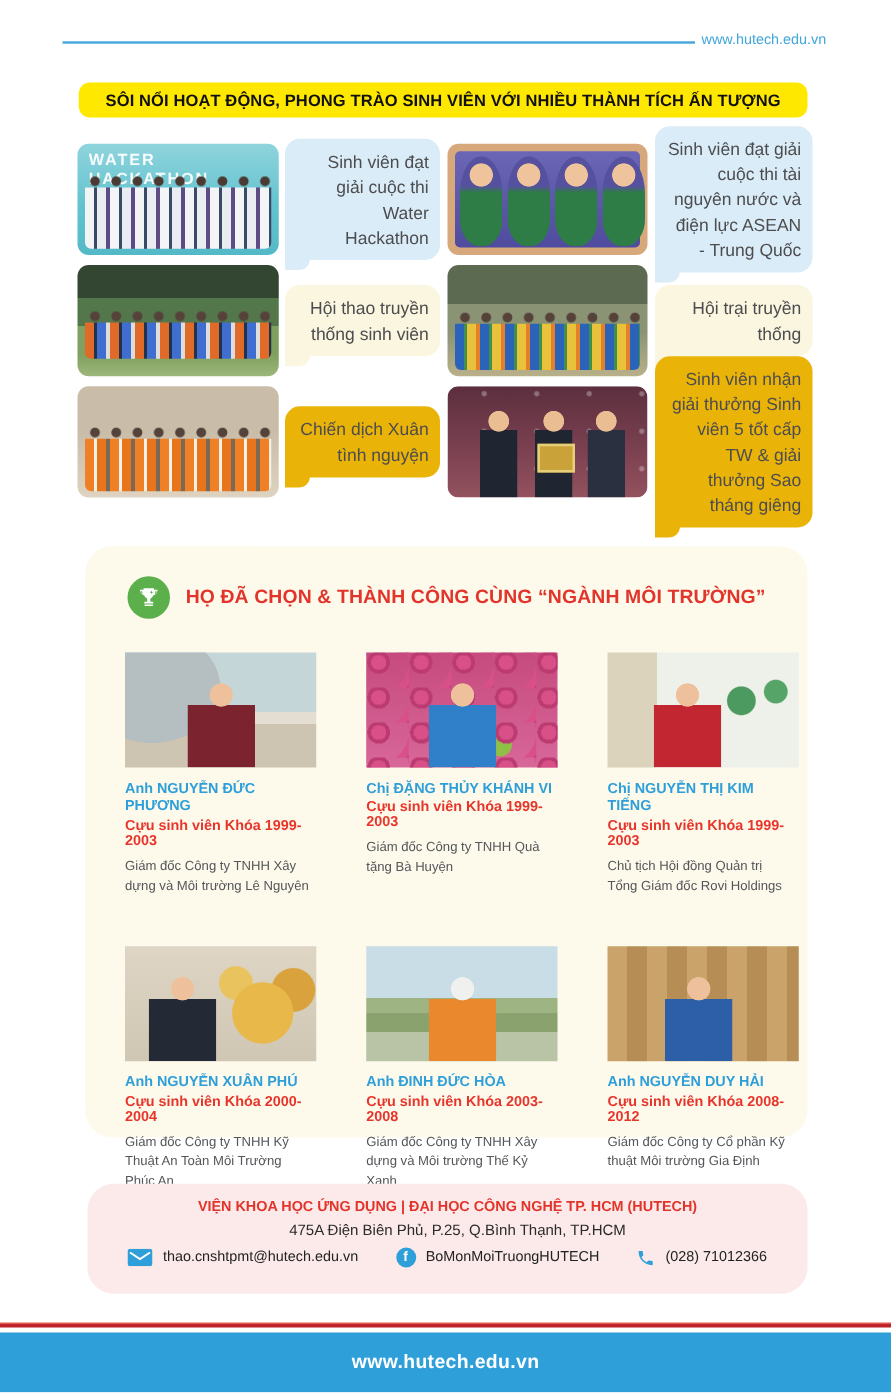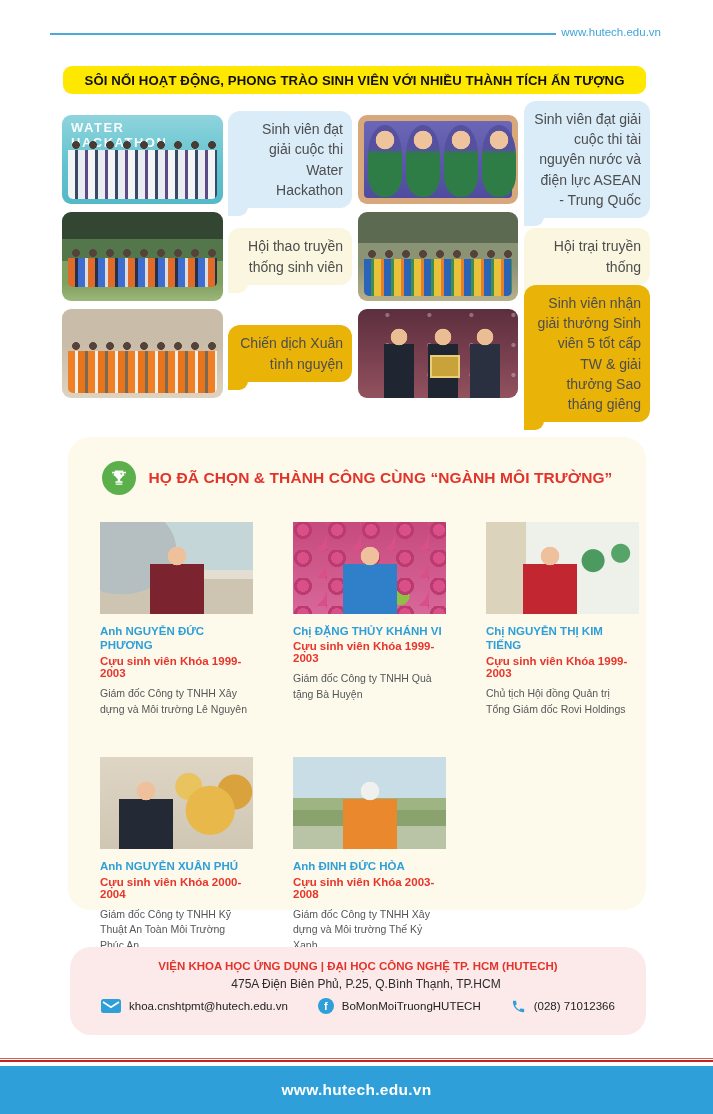--- a/index.html
+++ b/index.html
@@ -232,34 +232,40 @@
         <div class="prole">Giám đốc Công ty TNHH Kỹ Thuật An Toàn Môi Trường Phúc An</div>
       </div>
 
       <div class="profile">
         <div class="pphoto ap5"></div>
         <div class="pname">Anh ĐINH ĐỨC HÒA</div>
         <div class="pcohort">Cựu sinh viên Khóa 2003-2008</div>
         <div class="prole">Giám đốc Công ty TNHH Xây dựng và Môi trường Thế Kỷ Xanh</div>
       </div>
 
+      <div class="profile">
+        <div class="pphoto ap6"></div>
+        <div class="pname">Anh NGUYỄN DUY HẢI</div>
+        <div class="pcohort">Cựu sinh viên Khóa 2008-2012</div>
+        <div class="prole">Giám đốc Công ty Cổ phần Kỹ thuật Môi trường Gia Định</div>
+      </div>
 
     </div>
   </div>
 
   <div class="fbox">
     <div class="fline1">VIỆN KHOA HỌC ỨNG DỤNG  |  ĐẠI HỌC CÔNG NGHỆ TP. HCM (HUTECH)</div>
     <div class="fline2">475A Điện Biên Phủ, P.25, Q.Bình Thạnh, TP.HCM</div>
     <div class="fline3">
       <span class="citem">
         <svg width="20" height="14" viewBox="0 0 20 14" aria-hidden="true">
           <rect width="20" height="14" rx="2.5" fill="#2e9fd9"></rect>
           <path d="M2 3l8 5.2L18 3" stroke="#fff" stroke-width="1.6" fill="none"></path>
         </svg>
-        <span>khoa.cnshtpmt@hutech.edu.vn</span>
+        <span>thao.cnshtpmt@hutech.edu.vn</span>
       </span>
       <span class="citem">
         <span class="fbi">f</span>
         <span>BoMonMoiTruongHUTECH</span>
       </span>
       <span class="citem">
         <svg width="15" height="15" viewBox="0 0 24 24" aria-hidden="true">
           <path fill="#2e9fd9" d="M6.6 10.8a15 15 0 0 0 6.6 6.6l2.2-2.2c.3-.3.7-.4 1-.2 1.2.4 2.4.6 3.7.6.6 0 1 .4 1 1V20c0 .6-.4 1-1 1C10.8 21 3 13.2 3 3.9c0-.6.4-1 1-1h3.4c.6 0 1 .4 1 1 0 1.3.2 2.5.6 3.7.1.3 0 .7-.2 1l-2.2 2.2z"></path>
         </svg>
         <span>(028) 71012366</span>

